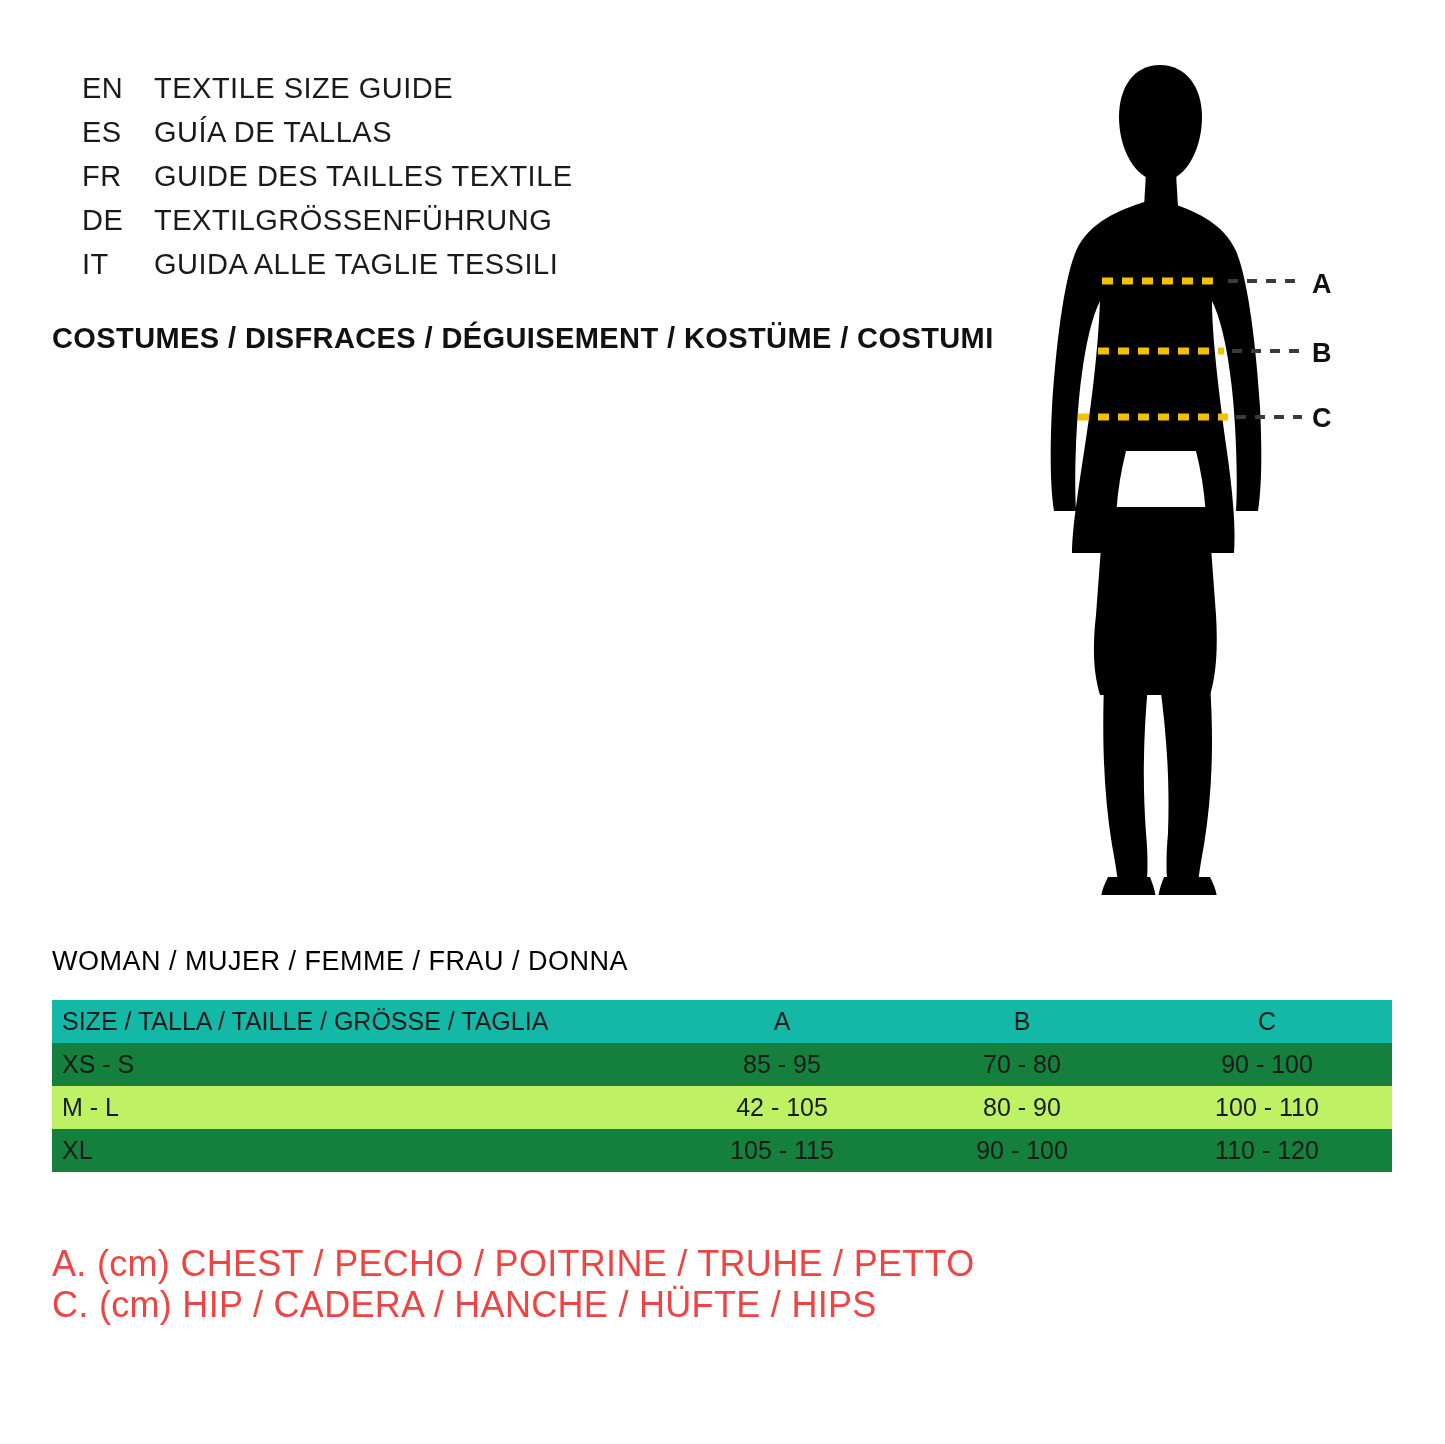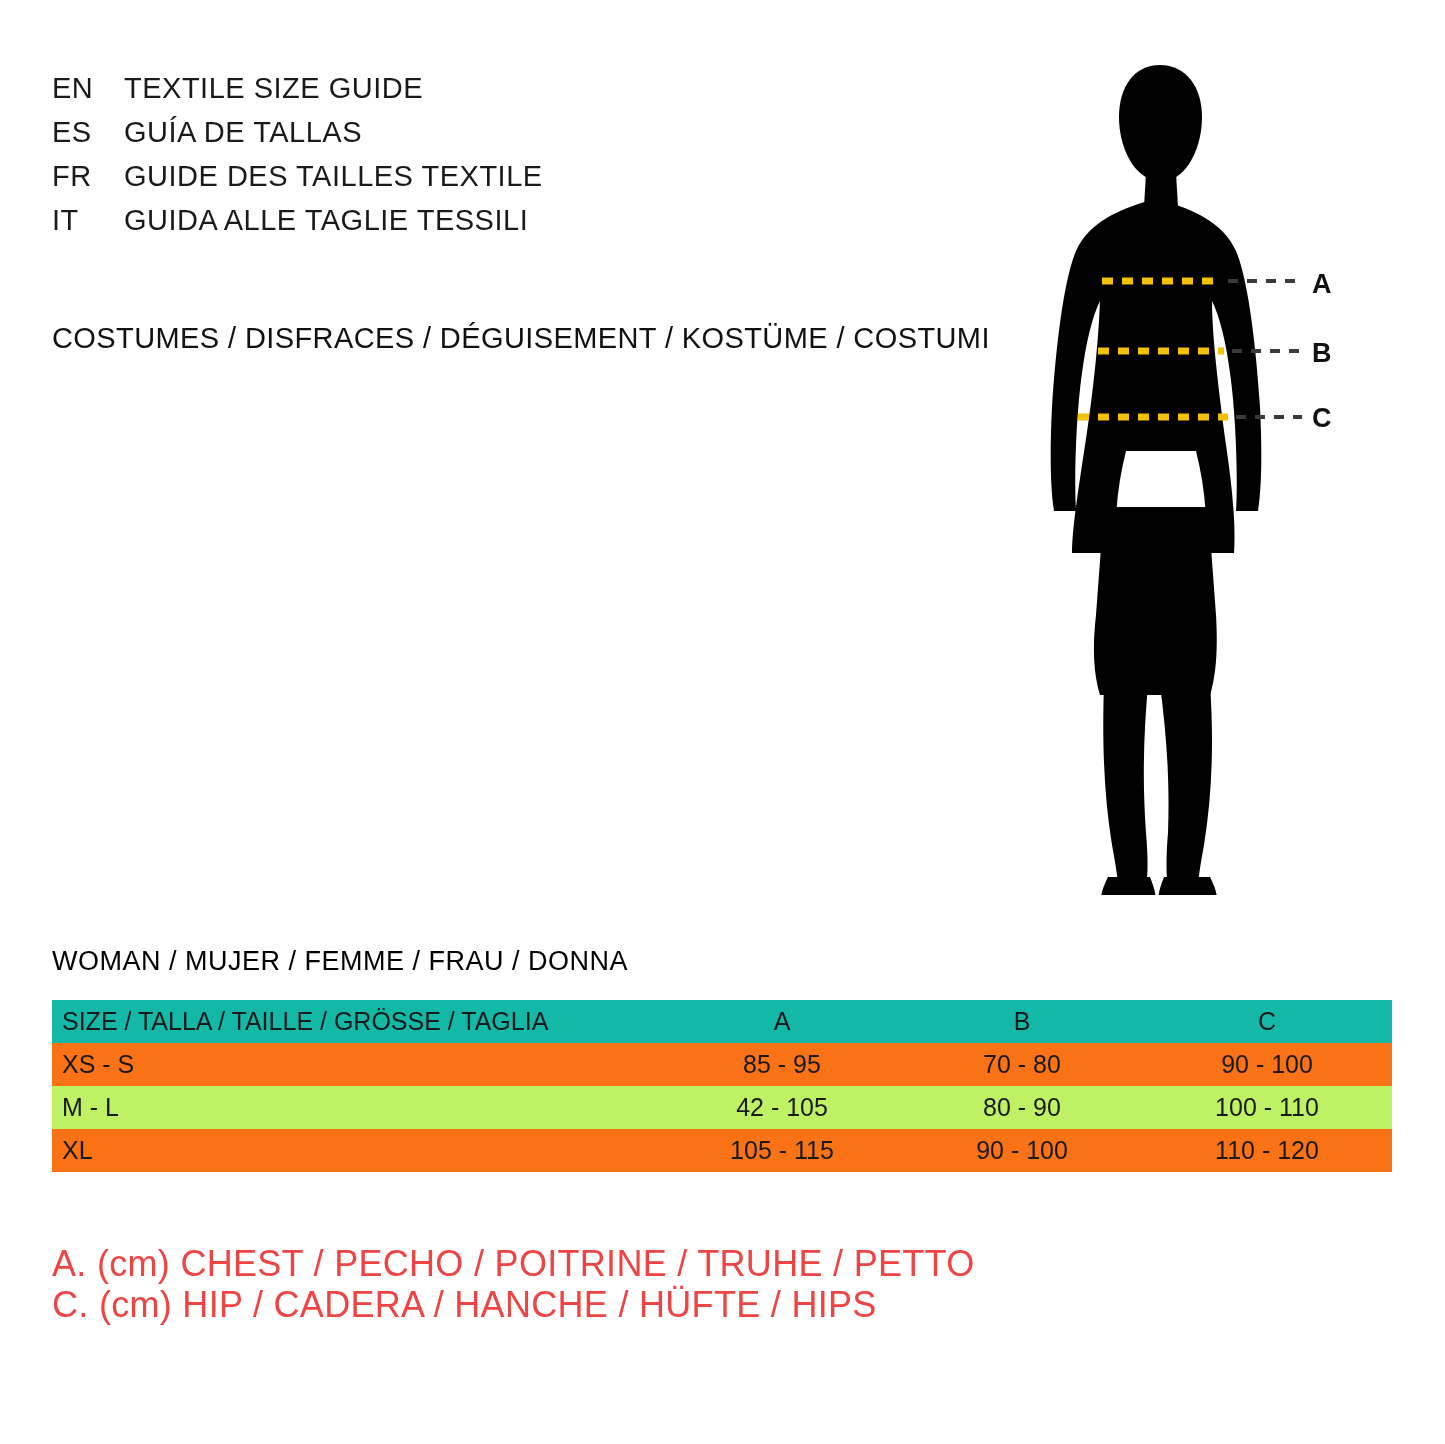--- a/index.html
+++ b/index.html
@@ -23,34 +23,35 @@
     top: 66px;
     width: 980px;
   }
   .lang-row {
     display: flex;
     align-items: baseline;
     font-size: 29px;
     letter-spacing: 0.5px;
     line-height: 44px;
     color: #1a1a1a;
+    margin-left: 30px;
   }
   .lang-code {
     width: 72px;
     flex: 0 0 72px;
   }
   .lang-text {
     flex: 1 1 auto;
   }
   .subtitle {
     position: absolute;
     left: 52px;
     top: 322px;
     font-size: 29px;
-    font-weight: normal;
+    font-weight: bold;
     letter-spacing: 0.4px;
     color: #111111;
   }
 
   
   .figure-wrap {
     position: absolute;
     left: 1020px;
     top: 55px;
     width: 380px;
@@ -101,21 +102,21 @@
     padding-left: 10px;
     width: 600px;
   }
   table.size-table thead tr {
     background: #14b8a6;
   }
   table.size-table tbody tr.alt {
     background: #bef264;
   }
   table.size-table tbody tr.plain {
-    background: #f97316;
+    background: #15803d;
     margin-top: 29px;
   }
   .col-a { width: 240px; }
   .col-b { width: 240px; }
   .col-c { width: 250px; }
 
   
   .legend {
     position: absolute;
     left: 52px;
@@ -136,20 +137,24 @@
     <span class="lang-code">EN</span>
     <span class="lang-text">TEXTILE SIZE GUIDE</span>
   </div>
   <div class="lang-row">
     <span class="lang-code">ES</span>
     <span class="lang-text">GUÍA DE TALLAS</span>
   </div>
   <div class="lang-row">
     <span class="lang-code">FR</span>
     <span class="lang-text">GUIDE DES TAILLES TEXTILE</span>
+  </div>
+  <div class="lang-row">
+    <span class="lang-code">DE</span>
+    <span class="lang-text">TEXTILGRÖSSENFÜHRUNG</span>
   </div>
   <div class="lang-row">
     <span class="lang-code">IT</span>
     <span class="lang-text">GUIDA ALLE TAGLIE TESSILI</span>
   </div>
 </div>
 
 <div class="subtitle">COSTUMES / DISFRACES / DÉGUISEMENT / KOSTÜME / COSTUMI</div>
 
 <div class="figure-wrap">

